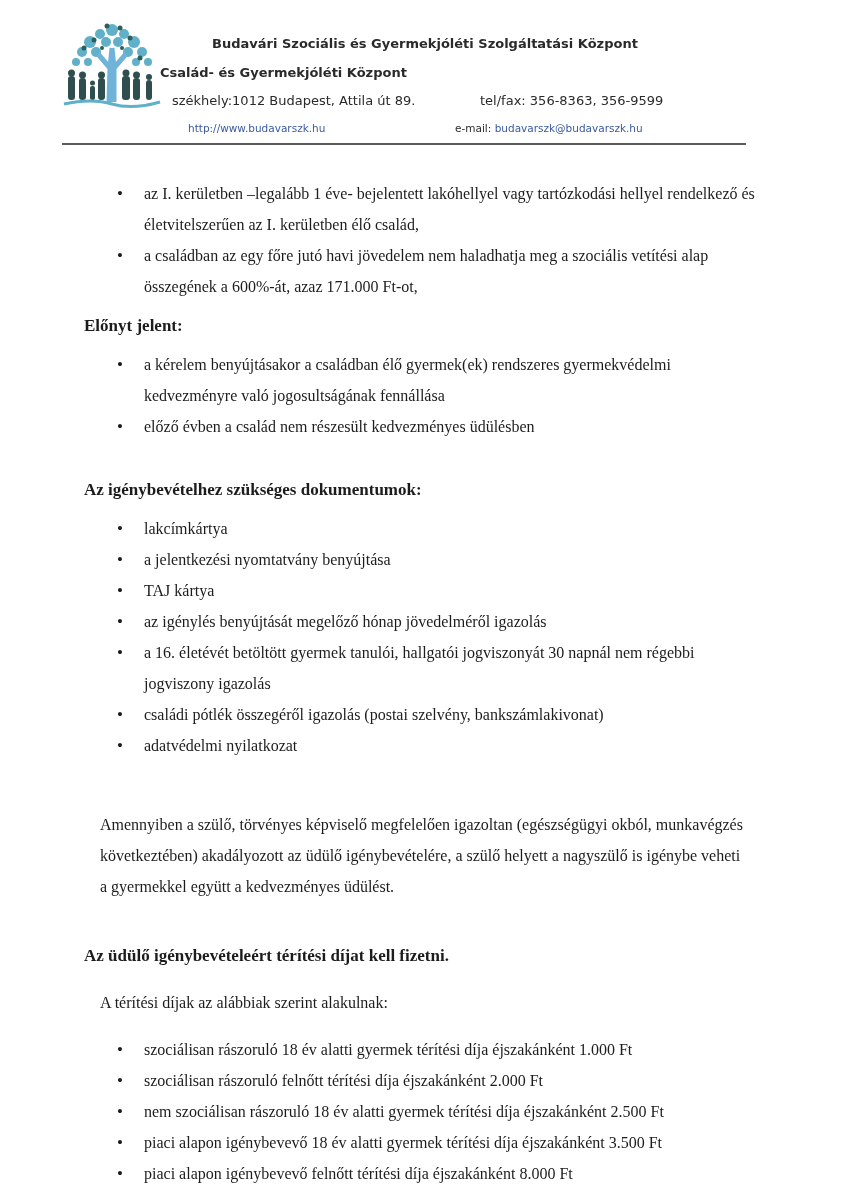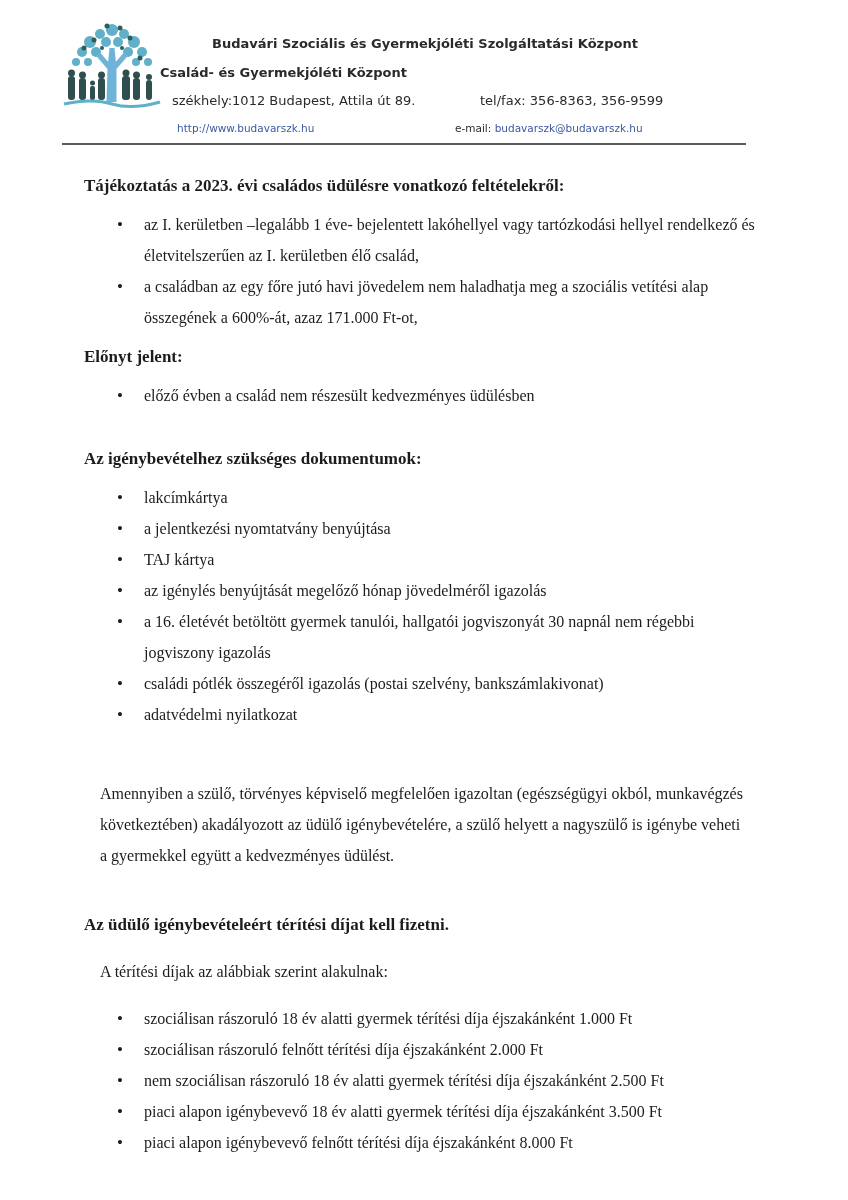--- a/index.html
+++ b/index.html
@@ -2,21 +2,21 @@
 <html><head>
 <meta charset="utf-8">
 <style>
   html, body { margin: 0; padding: 0; background: #ffffff; }
   body { width: 848px; height: 1200px; position: relative; overflow: hidden; color: #1a1a1a; }
   .hdr { position: absolute; font-family: "DejaVu Sans", sans-serif; color: #2a2a2a; }
   .org1 { left: 160px; top: 36px; width: 530px; text-align: center; font-size: 13px; font-weight: bold; }
   .org2 { left: 160px; top: 65px; width: 530px; font-size: 13px; font-weight: bold; }
   .addr { left: 172px; top: 93px; font-size: 13px; }
   .tel { left: 480px; top: 93px; font-size: 13px; }
-  .web { left: 177px; top: 122px; font-size: 10.5px; color: #3a5aa0; }
+  .web { left: 188px; top: 122px; font-size: 10.5px; color: #3a5aa0; }
   .mail { left: 455px; top: 122px; font-size: 10.5px; }
   .mail .addr-link { color: #3a5aa0; }
   .rule { position: absolute; left: 62px; top: 143px; width: 684px; height: 2px; background: #5a5a5a; }
   .logo { position: absolute; left: 62px; top: 18px; width: 100px; height: 92px; }
   .doc { position: absolute; left: 84px; top: 170px; width: 680px; font-family: "Liberation Serif", serif; font-size: 16px; line-height: 31px; color: #1c1c1c; }
   .h { font-weight: bold; font-size: 17px; margin: 0; }
   ul { list-style: none; margin: 8px; padding: 0; }
   li { position: relative; padding-left: 52px; }
   li::before { content: "\2022"; position: absolute; left: 25px; top: 0; font-size: 17px; }
   p { margin: 16px; }
@@ -81,27 +81,27 @@
 <div class="hdr addr">székhely:1012 Budapest, Attila út 89.</div>
 <div class="hdr tel">tel/fax: 356-8363, 356-9599</div>
 <div class="hdr web">http://www.budavarszk.hu</div>
 <div class="hdr mail">
   <span>e-mail:</span>
   <span class="addr-link">budavarszk@budavarszk.hu</span>
 </div>
 <div class="rule"></div>
 
 <div class="doc">
-  <p class="h">Tájékoztatás a 2023. évi családos üdülésre vonatkozó feltételekről:</p>
   <ul>
     <li>az I. kerületben –legalább 1 éve- bejelentett lakóhellyel vagy tartózkodási hellyel rendelkező és életvitelszerűen az I. kerületben élő család,</li>
     <li>a családban az egy főre jutó havi jövedelem nem haladhatja meg a szociális vetítési alap összegének a 600%-át, azaz 171.000 Ft-ot,</li>
   </ul>
   <p class="h">Előnyt jelent:</p>
   <ul>
+    <li>a kérelem benyújtásakor a családban élő gyermek(ek) rendszeres gyermekvédelmi kedvezményre való jogosultságának fennállása</li>
     <li>előző évben a család nem részesült kedvezményes üdülésben</li>
   </ul>
   <div class="gap"></div>
   <p class="h">Az igénybevételhez szükséges dokumentumok:</p>
   <ul>
     <li>lakcímkártya</li>
     <li>a jelentkezési nyomtatvány benyújtása</li>
     <li>TAJ kártya</li>
     <li>az igénylés benyújtását megelőző hónap jövedelméről igazolás</li>
     <li>a 16. életévét betöltött gyermek tanulói, hallgatói jogviszonyát 30 napnál nem régebbi jogviszony igazolás</li>

